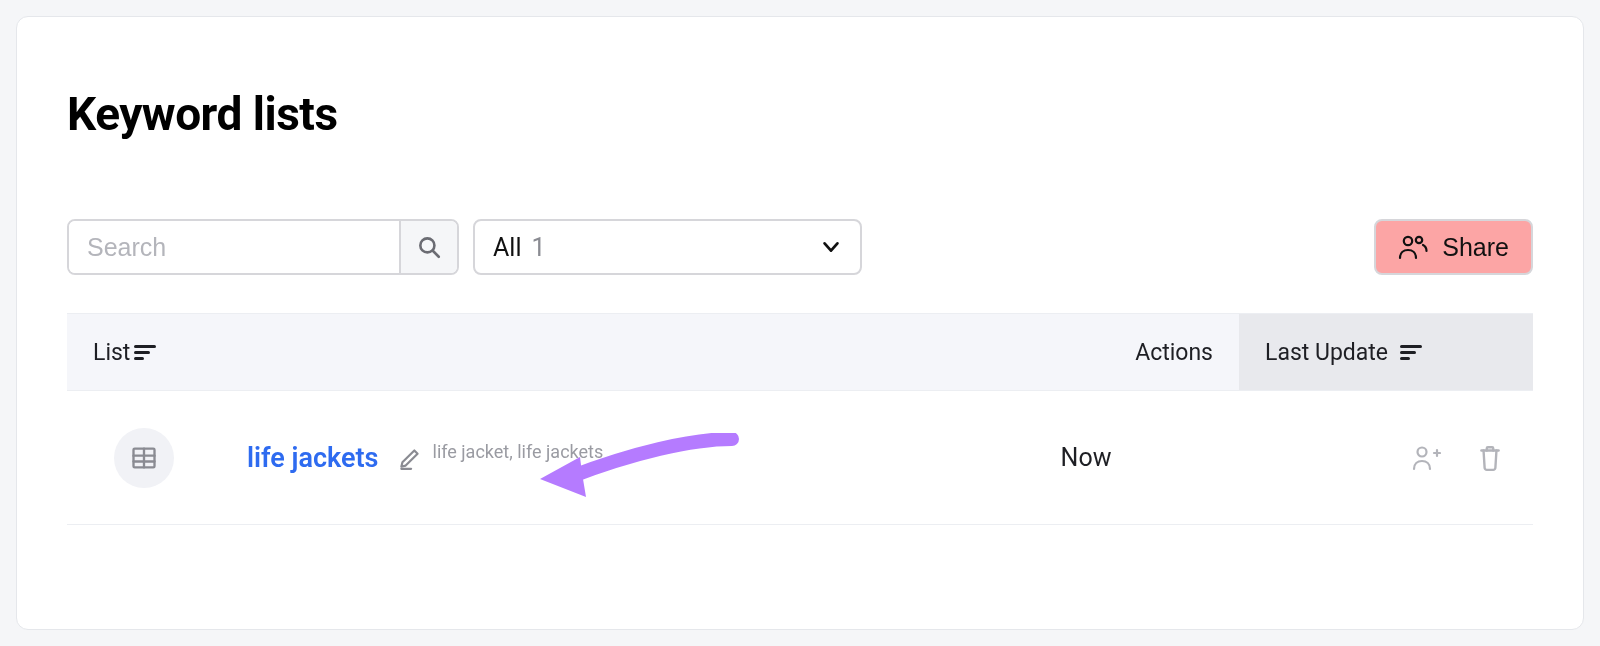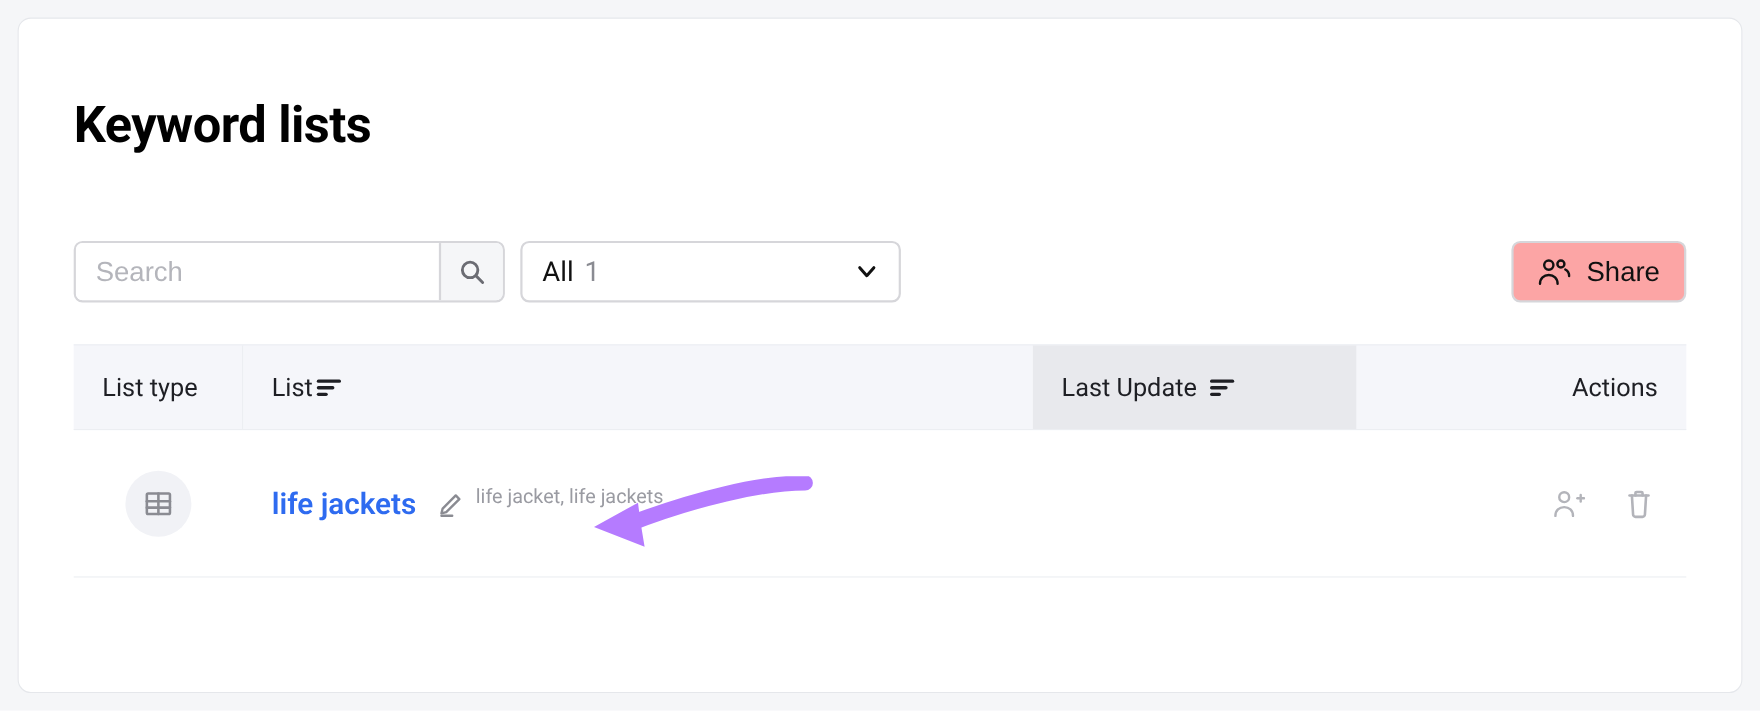--- a/index.html
+++ b/index.html
@@ -61,21 +61,21 @@
   .filter-select {
     height: 56px;
     border: 2px solid #d6d6da;
     border-radius: 8px;
     background: #fff;
     padding: 0 18px;
     display: flex;
     align-items: center;
     gap: 8px;
     cursor: pointer;
-    width: 346px;
+    width: 389px;
     justify-content: space-between;
   }
   .filter-left { display: flex; align-items: baseline; gap: 10px; }
   .filter-label { font-size: 25px; color: #111; }
   .filter-count { font-size: 25px; color: #8a8b92; }
   .share-btn {
     margin-left: auto;
     height: 56px;
     border: 2px solid #d6d6da;
     border-radius: 8px;
@@ -191,41 +191,38 @@
           <circle cx="21" cy="6" r="3.2"></circle>
           <path d="M25 11c2 1 3.5 3 3.5 6"></path>
         </svg>
       </span>
       <span>Share</span>
     </button>
   </div>
 
   <div class="table">
     <div class="thead">
-      <div class="th col-type">
-        <span>List type</span>
-      </div>
       <div class="th col-list">
         <span>List</span>
         <span class="sort-icon">
           <span class="b1"></span>
             <span class="b2"></span>
             <span class="b3"></span>
         </span>
       </div>
+      <div class="th col-actions">
+        <span>Actions</span>
+      </div>
       <div class="th col-update sorted">
         <span>Last Update</span>
         <span class="sort-icon">
           <span class="b1"></span>
             <span class="b2"></span>
             <span class="b3"></span>
         </span>
-      </div>
-      <div class="th col-actions">
-        <span>Actions</span>
       </div>
     </div>
 
     <div class="row">
       <div class="cell cell-type">
         <div class="type-circle">
           <span>
             <svg width="28" height="28" viewBox="0 0 24 24" fill="none" stroke="#8a8b92" stroke-width="2" stroke-linecap="round">
               <rect x="3" y="4" width="18" height="16" rx="1"></rect>
               <line x1="3" y1="10" x2="21" y2="10"></line>
@@ -241,20 +238,23 @@
           <button class="icon-btn">
             <span>
               <svg width="26" height="26" viewBox="0 0 24 24" fill="none" stroke="#8a8b92" stroke-width="2" stroke-linecap="round" stroke-linejoin="round">
                 <path d="M4 20l4-1 11-11-3-3L5 16l-1 4z"></path>
                 <line x1="4" y1="22" x2="13" y2="22"></line>
               </svg>
             </span>
           </button>
         </div>
         <div class="list-sub">life jacket, life jackets</div>
+      </div>
+      <div class="cell cell-update">
+        <span>Now</span>
       </div>
       <div class="cell cell-actions">
         <button class="icon-btn">
           <span>
             <svg width="30" height="28" viewBox="0 0 30 28" fill="none" stroke="#b3b4ba" stroke-width="2.2" stroke-linecap="round" stroke-linejoin="round">
               <circle cx="11" cy="8" r="4.5"></circle>
               <path d="M3 25c0-5 3.5-8 8-8s8 3 8 8"></path>
               <line x1="23" y1="9" x2="29" y2="9"></line>
               <line x1="26" y1="6" x2="26" y2="12"></line>
             </svg>

